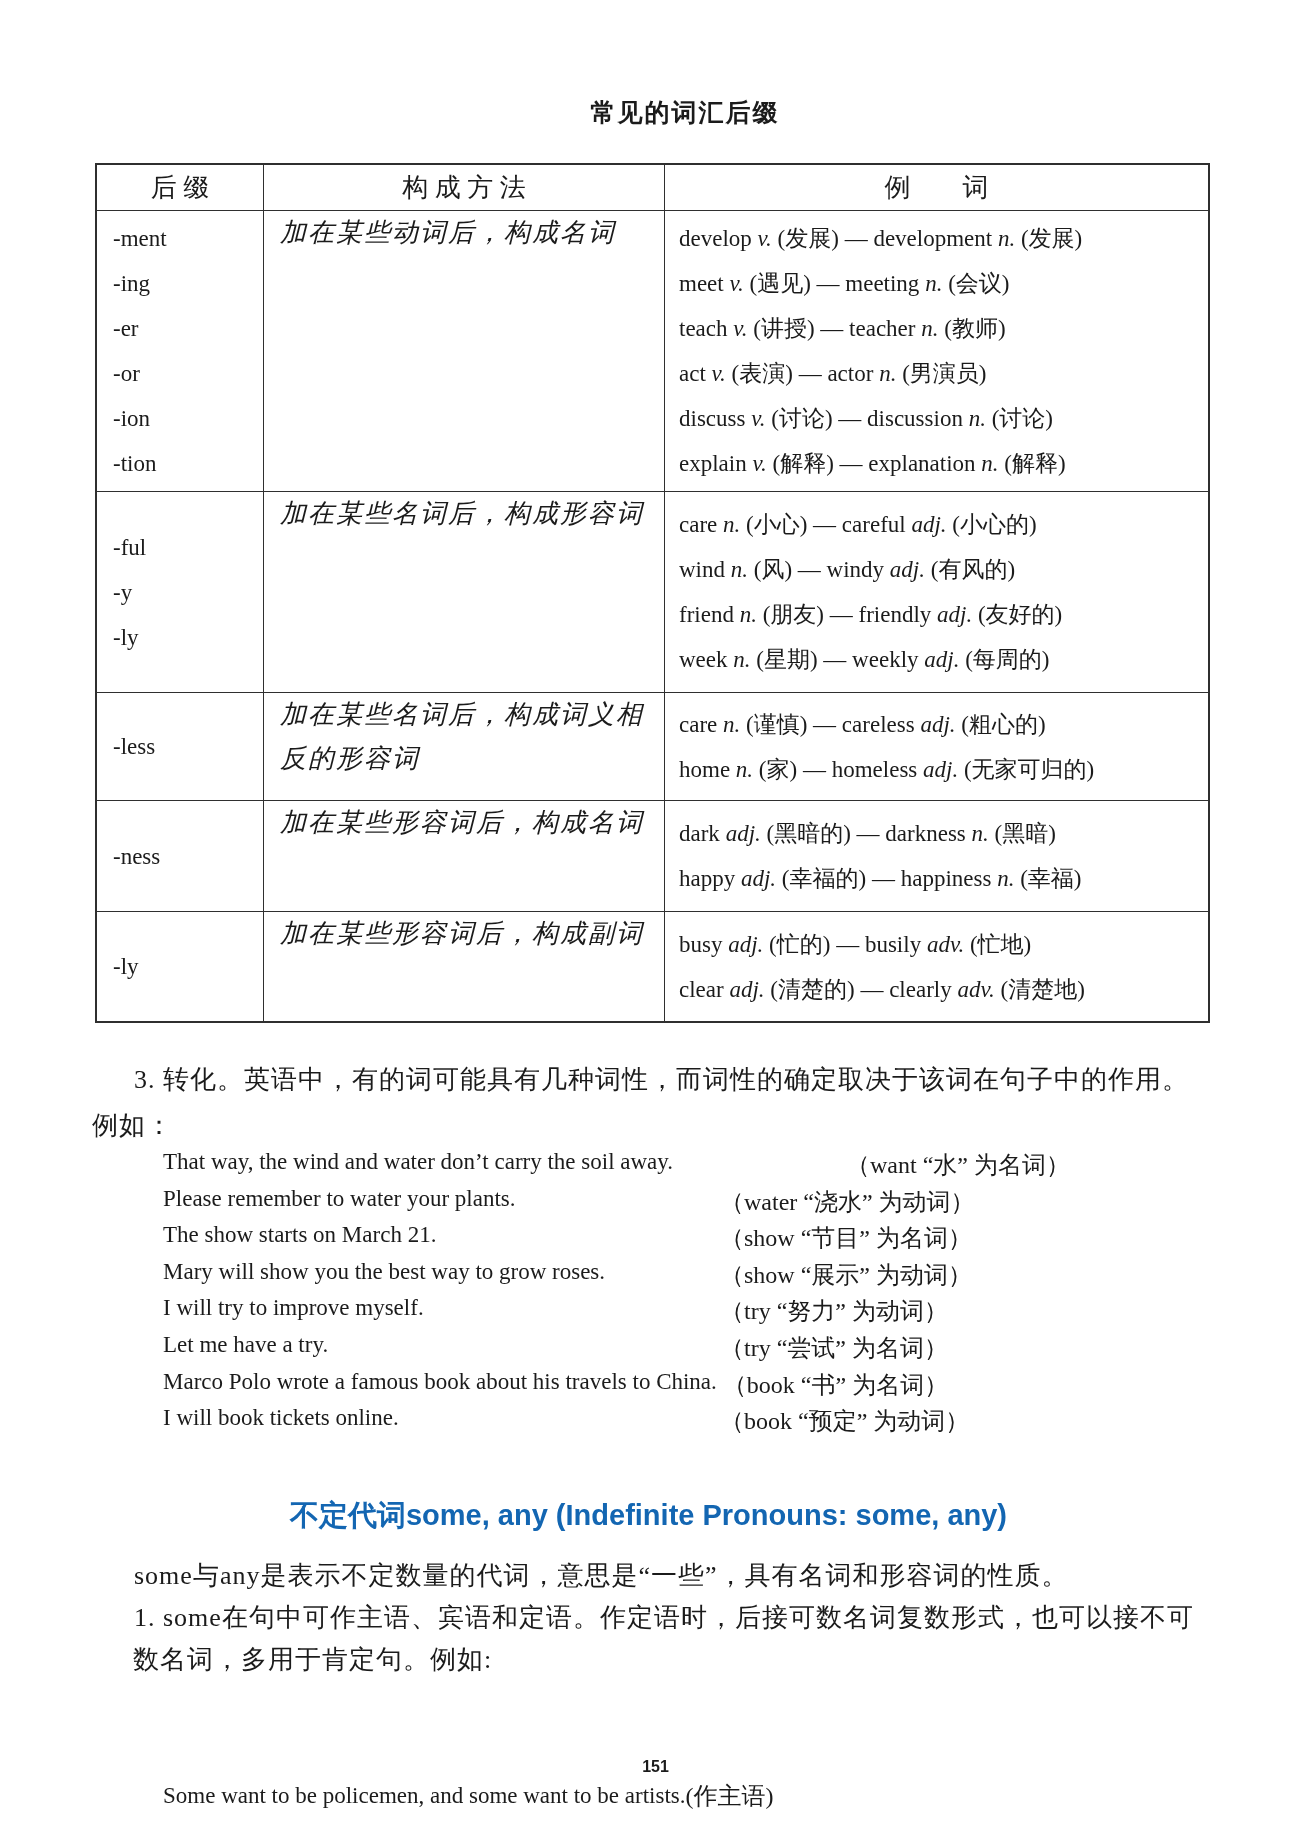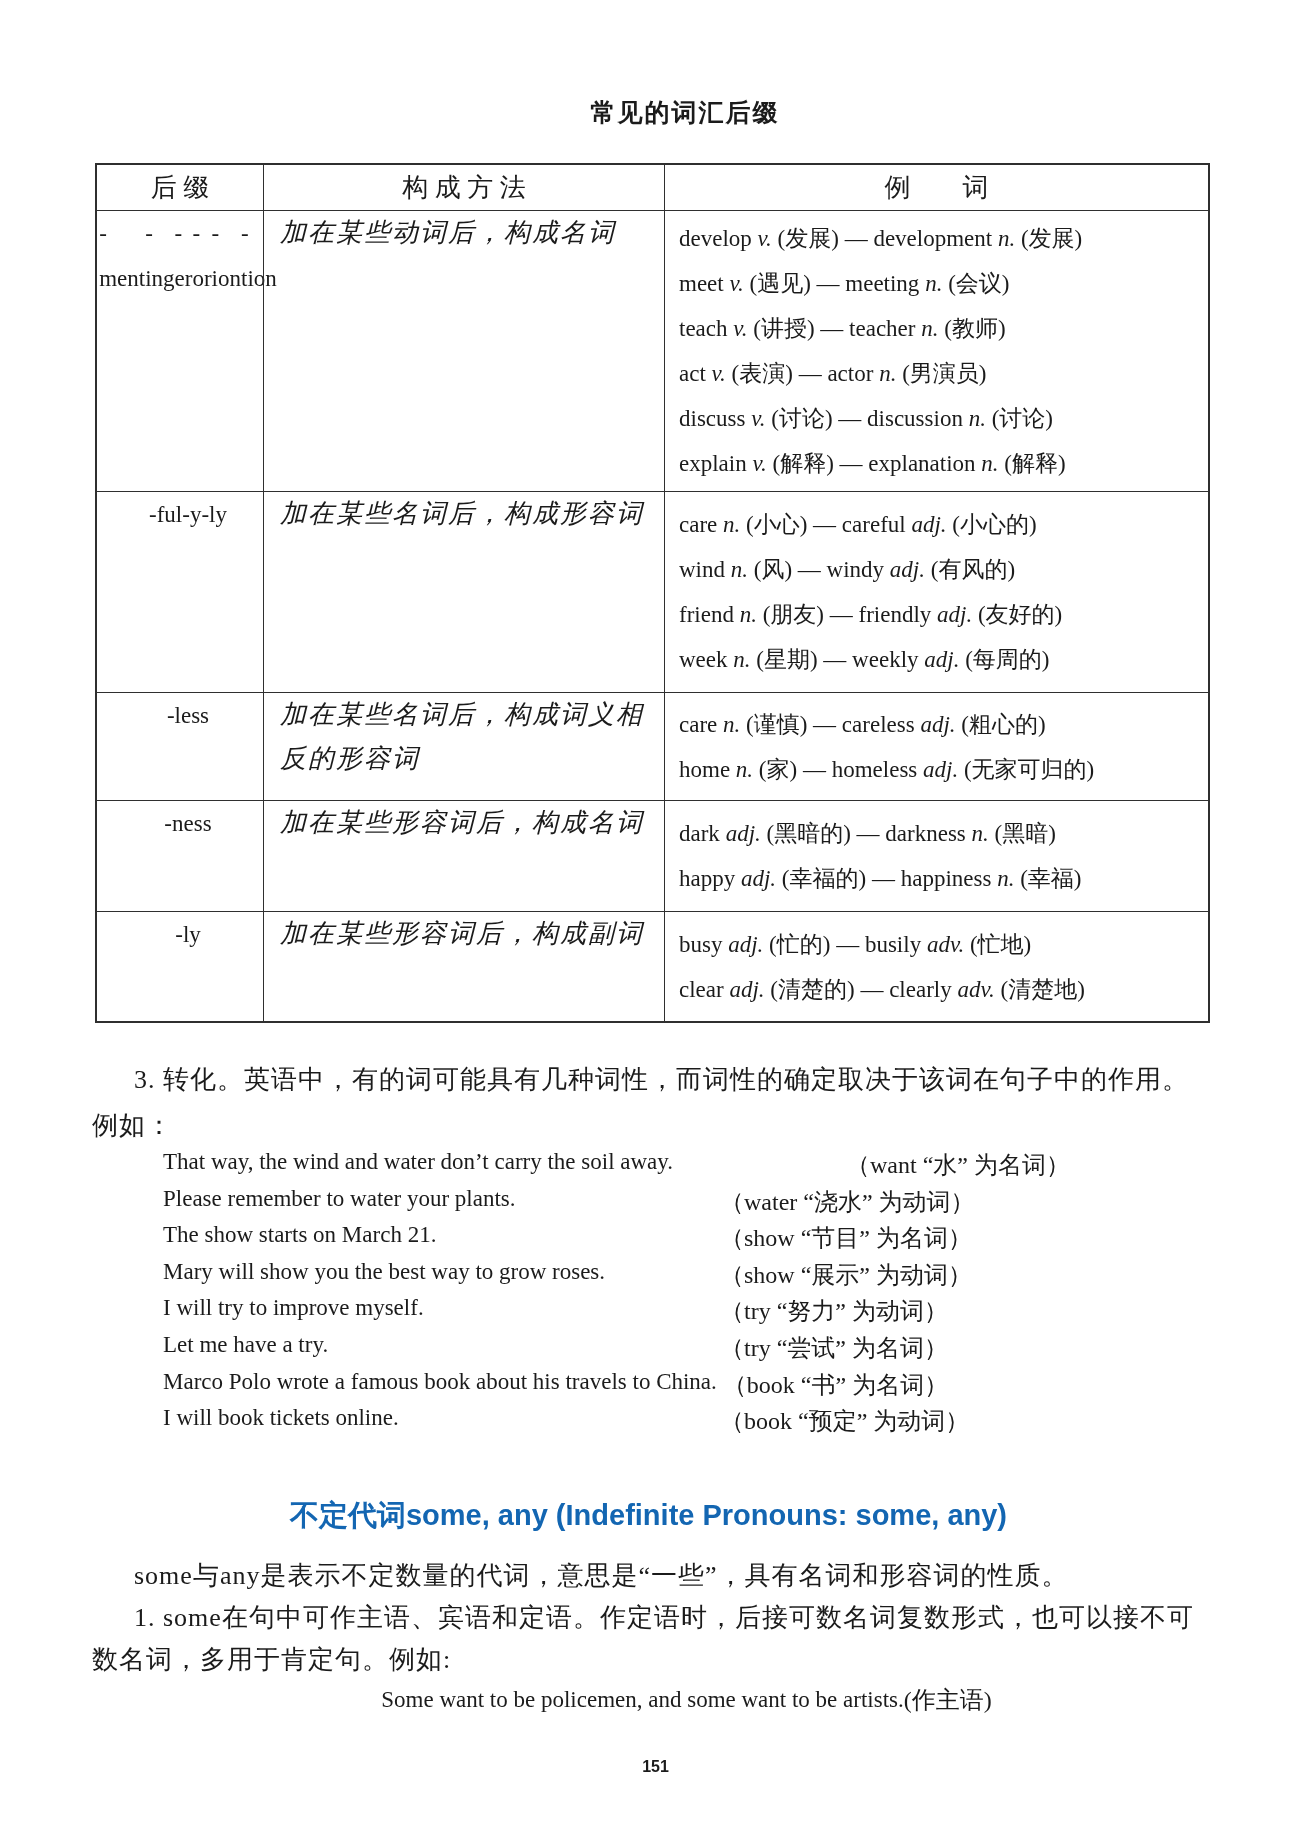--- a/index.html
+++ b/index.html
@@ -21,21 +21,21 @@
   }
   .t-row { display:flex; }
   .t-row + .t-row, #table-body .t-row:first-child { border-top:1px solid #2f2f2f; }
   .cell { box-sizing:border-box; }
   .c1 { width:166px; }
   .c2 { width:401px; border-left:1px solid #2f2f2f; }
   .c3 { flex:1; border-left:1px solid #2f2f2f; }
   .t-head { height:45px; }
   .t-head .cell { display:flex; align-items:center; justify-content:center; font-size:26px; }
   .t-body-row .c1 {
-    display:flex; flex-direction:row; justify-content:center;
+    display:flex; flex-direction:column; justify-content:center;
     padding-left:16px; font-size:23px; line-height:45px;
   }
   .t-body-row .c2 {
     display:flex; flex-direction:column; justify-content:flex-start;
     padding:0 6px 0 16px; font-size:26px; letter-spacing:2px; line-height:44px;font-style:italic;
   }
   .t-body-row .c3 {
     display:flex; flex-direction:column; justify-content:center;
     padding-left:14px; font-size:23px; line-height:45px; white-space:nowrap;
   }
@@ -60,24 +60,24 @@
   .conv-annotation { font-size:24px; }
 
   
   .section-heading {
     position:absolute; left:92px; width:1113px; top:1496px; margin:0;
     text-align:center; font-family:"Liberation Sans", sans-serif;
     font-weight:bold; font-size:29px;
   }
   #sa-para1 { top:1558px; }
   #sa-para2a { top:1600px; }
-  #sa-para2b { top:1642px; }
+  #sa-para2b { top:1642px;margin-left:41px; }
   .some-example {
-    position:absolute; left:163px; top:1684px; width:1047px;
-    display:flex; justify-content:center; align-items:center; white-space:nowrap;
+    position:absolute; left:163px; top:1780px; width:1047px;
+    display:flex; justify-content:flex-start; align-items:center; white-space:nowrap;
   }
   .some-sentence { font-size:23px; }
   .some-annotation { font-size:24px; }
 
   
   .page-number {
     position:absolute; top:1758px; left:0; width:1311px; text-align:center;
     font-family:"Liberation Sans", sans-serif; font-weight:bold; font-size:16px;
   }
 </style>

